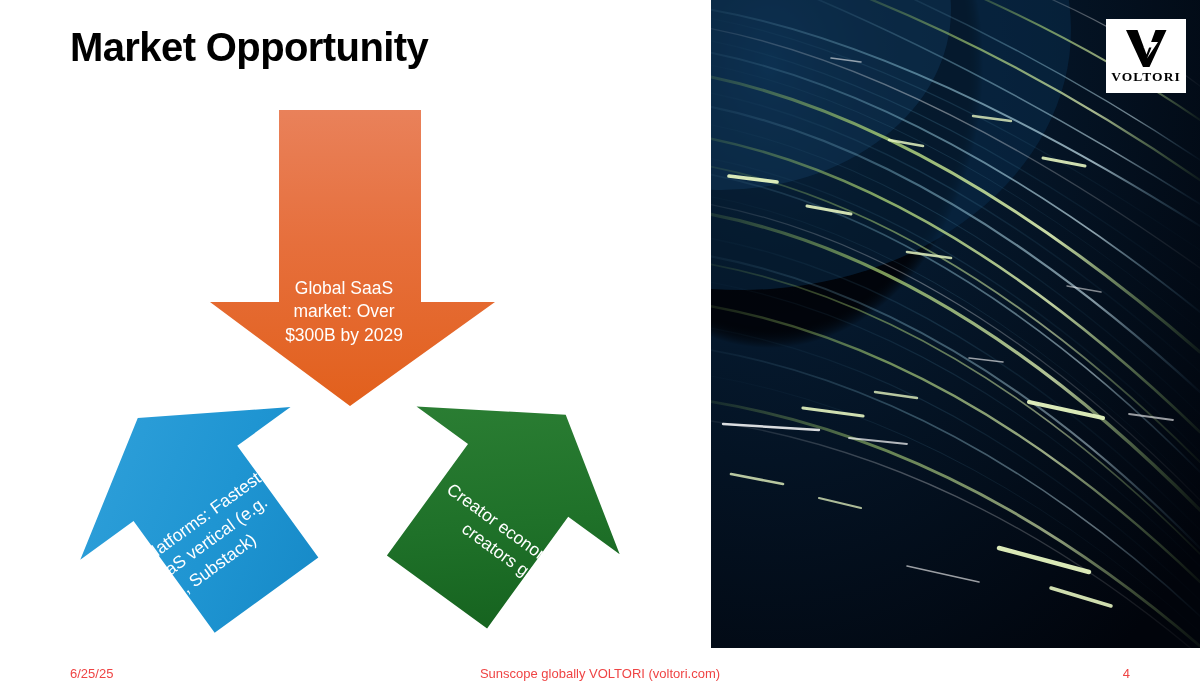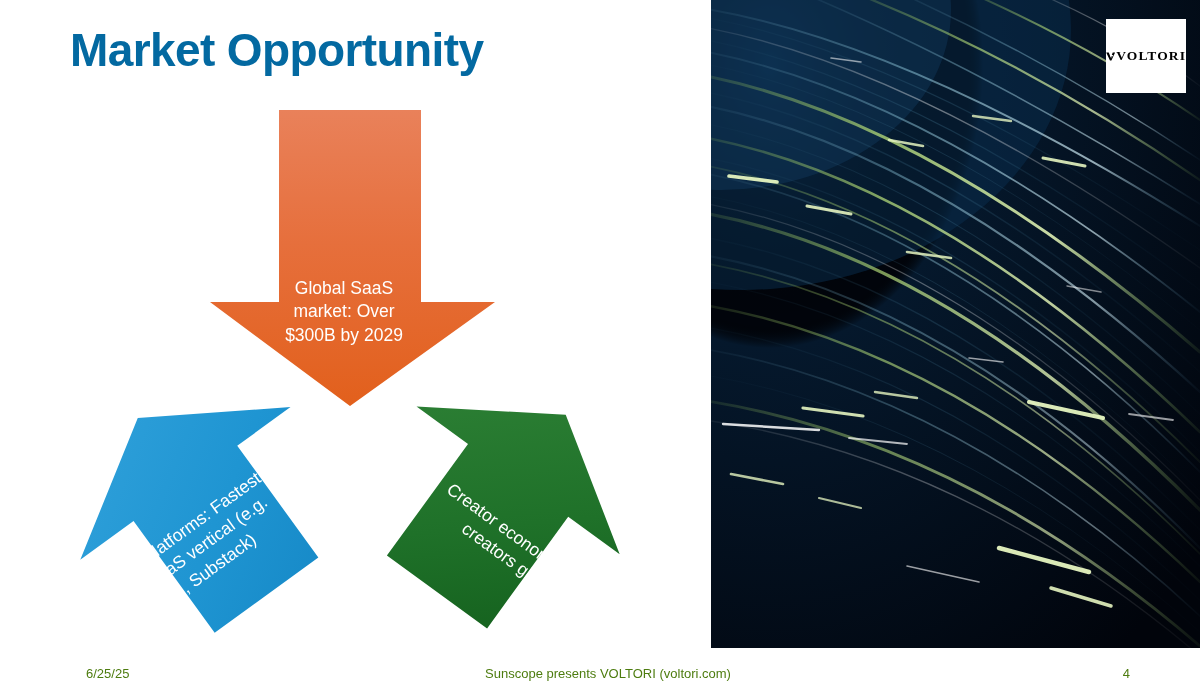--- a/index.html
+++ b/index.html
@@ -21,24 +21,24 @@
     position: absolute;
     inset: 0;
     background: #ffffff;
   }
 
   
   .slide-title {
     position: absolute;
     left: 70px;
     top: 24px;
-    font-size: 46px;
+    font-size: 40px;
     font-weight: 700;
     letter-spacing: -0.6px;
-    color: #0369a1;
+    color: #000000;
     line-height: 1.15;
     white-space: nowrap;
   }
 
   
   .diagram {
     position: absolute;
     left: 0;
     top: 95px;
     width: 700px;
@@ -100,46 +100,46 @@
 
   
   .logo-box {
     position: absolute;
     left: 1106px;
     top: 19px;
     width: 80px;
     height: 74px;
     background: #ffffff;
     display: flex;
-    flex-direction: row;
+    flex-direction: column;
     align-items: center;
     justify-content: center;
     gap: 1px;
   }
   .logo-mark {
     width: 42px;
     height: 41px;
   }
   .logo-word {
     font-family: "Liberation Serif", serif;
     font-size: 13.5px;
     font-weight: 700;
     letter-spacing: 1.1px;
     color: #000000;
     line-height: 1;
   }
 
   
   .footer {
     position: absolute;
-    left: 16px;
+    left: 0;
     right: 0;
     bottom: 14px;
     height: 20px;
-    color: #4d7c0f;
+    color: #ef4444;
     font-size: 13px;
   }
   .footer-date {
     position: absolute;
     left: 70px;
     top: 0;
   }
   .footer-center {
     position: absolute;
     left: 0;
@@ -317,17 +317,17 @@
   <div class="logo-box">
     <svg class="logo-mark" viewBox="0 0 42 41">
       <path d="M1 2 L12.5 2 L21.5 26.5 L30.5 2 L41.5 2 L24.5 39 L18 39 Z" fill="#000000"></path>
       <path d="M23 14 L33 14 L22 30.5 L26.5 19.5 L18.5 19.5 Z" fill="#ffffff"></path>
     </svg>
     <div class="logo-word">VOLTORI</div>
   </div>
 
   <div class="footer">
     <div class="footer-date">6/25/25</div>
-    <div class="footer-center">Sunscope presents VOLTORI (voltori.com)</div>
+    <div class="footer-center">Sunscope globally VOLTORI (voltori.com)</div>
     <div class="footer-page">4</div>
   </div>
 
 </div>
 
 </body></html>

